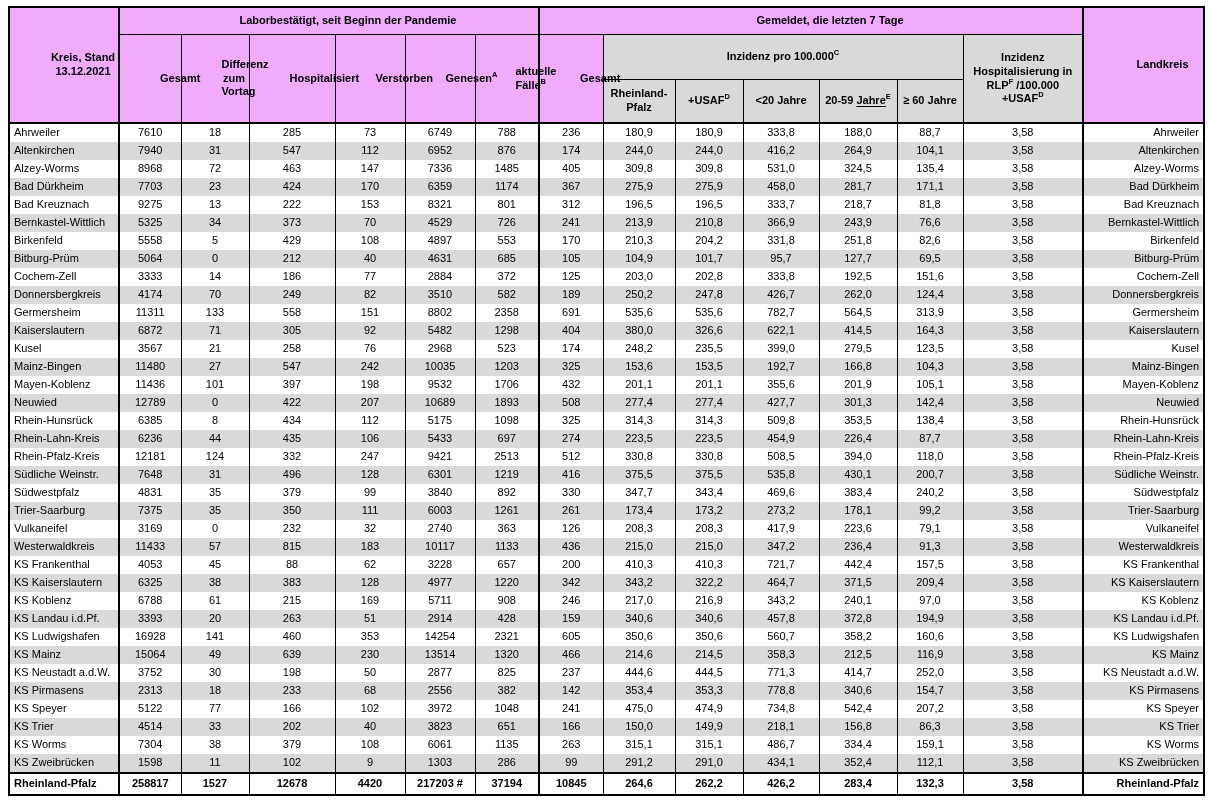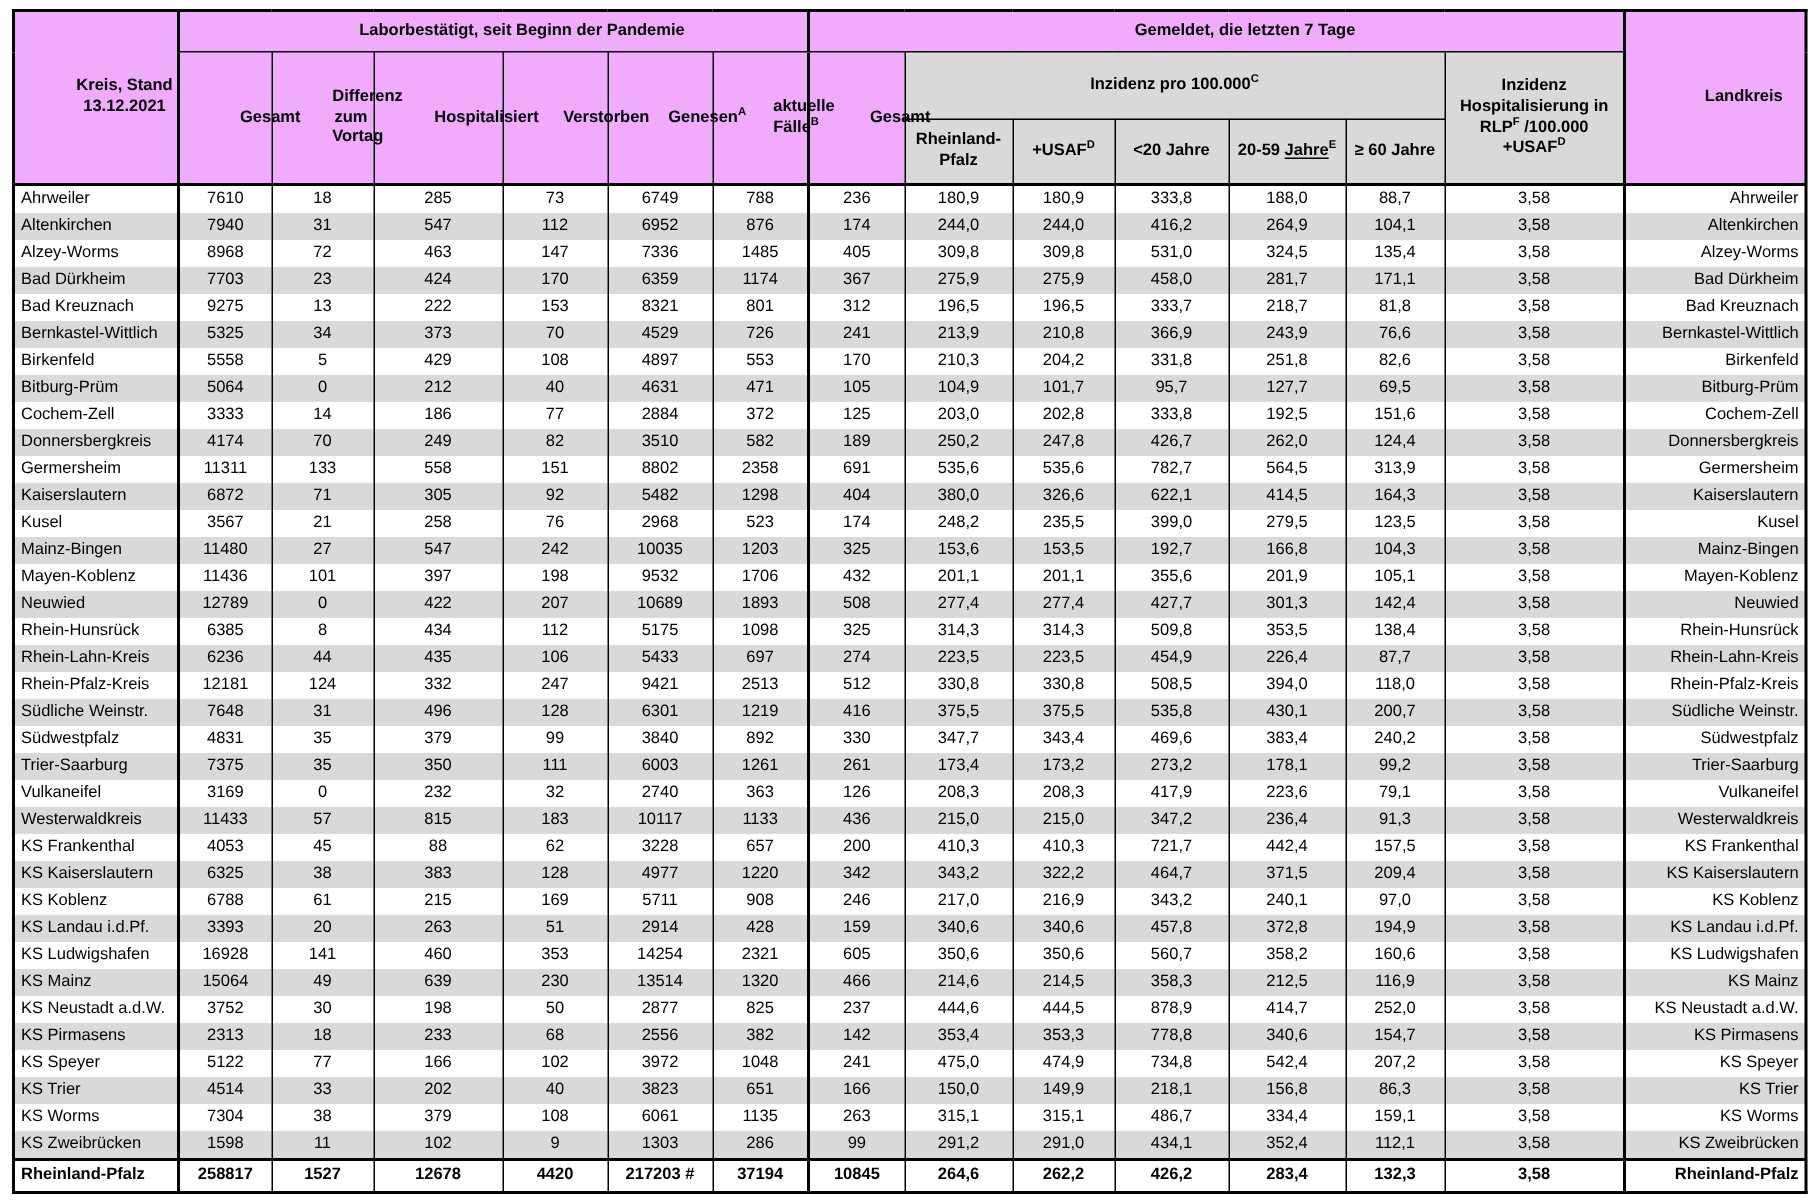--- a/index.html
+++ b/index.html
@@ -201,21 +201,21 @@
           <td class="">3,58</td>
           <td class="lkr gs">Birkenfeld</td>
         </tr>
         <tr class="even">
           <td class="kreis">Bitburg-Prüm</td>
           <td class="gs">5064</td>
           <td class="">0</td>
           <td class="">212</td>
           <td class="">40</td>
           <td class="">4631</td>
-          <td class="">471</td>
+          <td class="">685</td>
           <td class="gs">105</td>
           <td class="">104,9</td>
           <td class="">101,7</td>
           <td class="">95,7</td>
           <td class="">127,7</td>
           <td class="">69,5</td>
           <td class="">3,58</td>
           <td class="lkr gs">Bitburg-Prüm</td>
         </tr>
         <tr class="odd">
@@ -596,21 +596,21 @@
           <td class="kreis">KS Neustadt a.d.W.</td>
           <td class="gs">3752</td>
           <td class="">30</td>
           <td class="">198</td>
           <td class="">50</td>
           <td class="">2877</td>
           <td class="">825</td>
           <td class="gs">237</td>
           <td class="">444,6</td>
           <td class="">444,5</td>
-          <td class="">878,9</td>
+          <td class="">771,3</td>
           <td class="">414,7</td>
           <td class="">252,0</td>
           <td class="">3,58</td>
           <td class="lkr gs">KS Neustadt a.d.W.</td>
         </tr>
         <tr class="even">
           <td class="kreis">KS Pirmasens</td>
           <td class="gs">2313</td>
           <td class="">18</td>
           <td class="">233</td>

